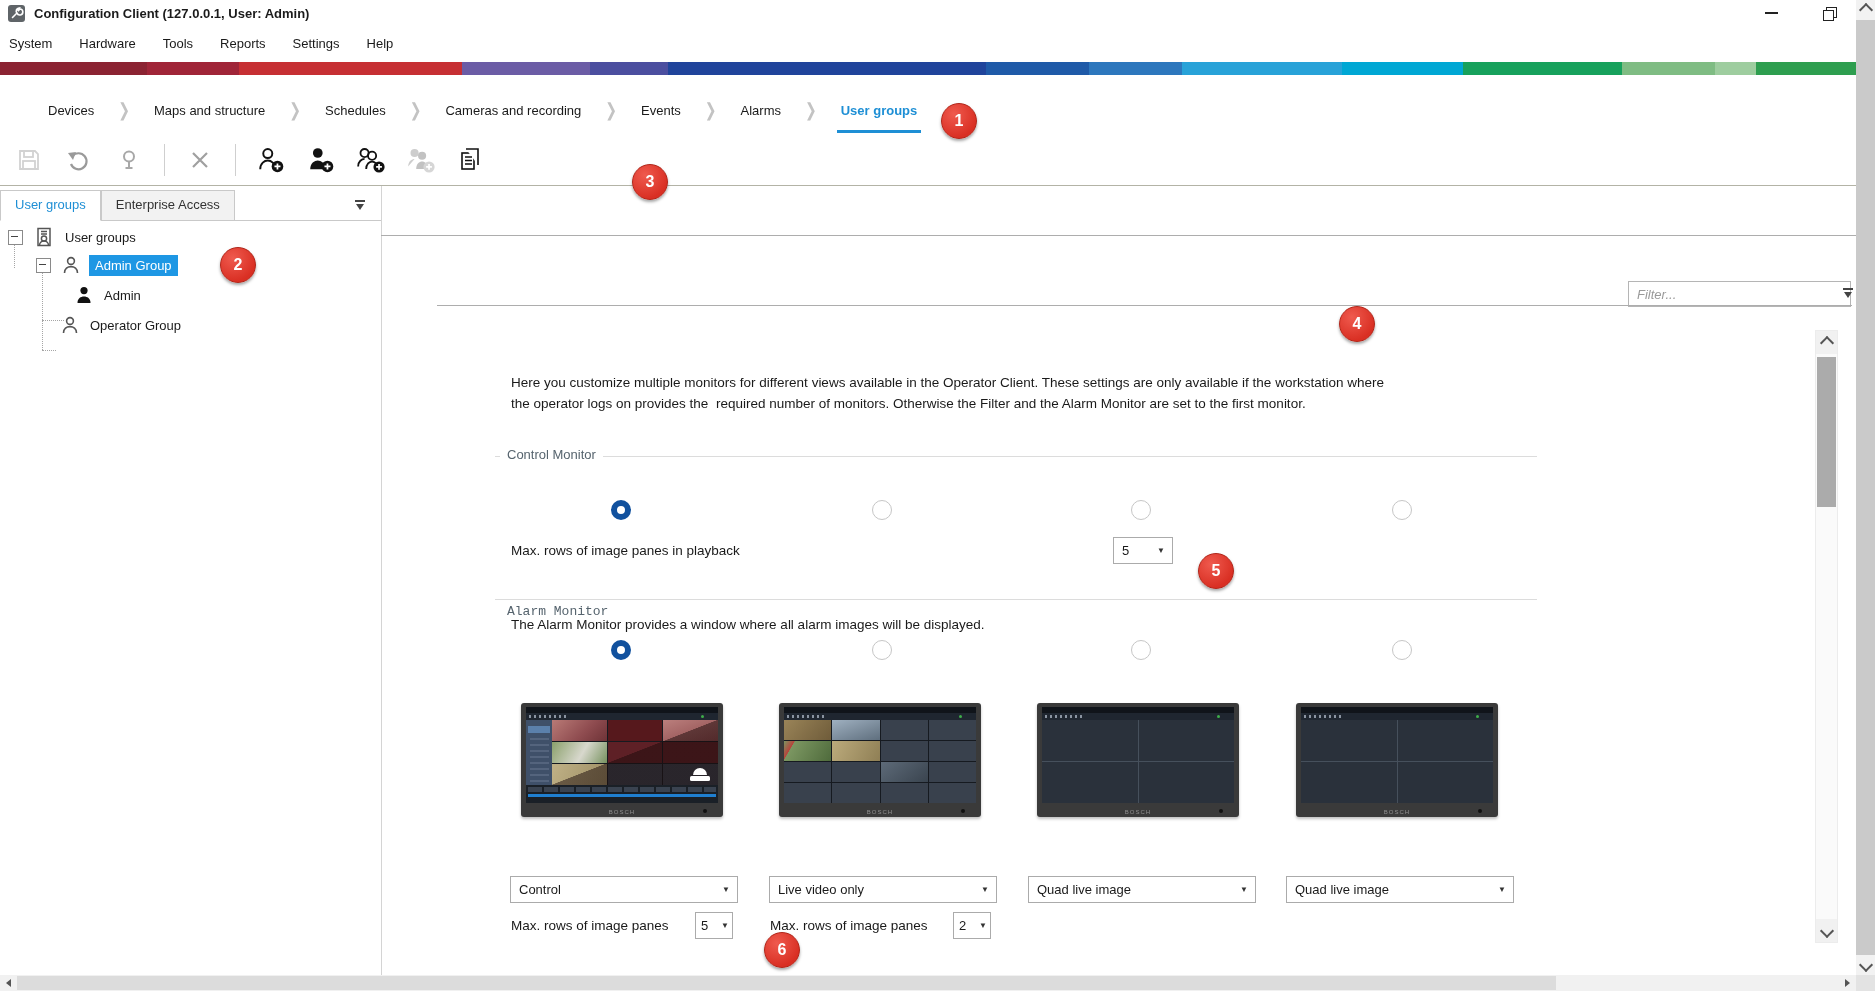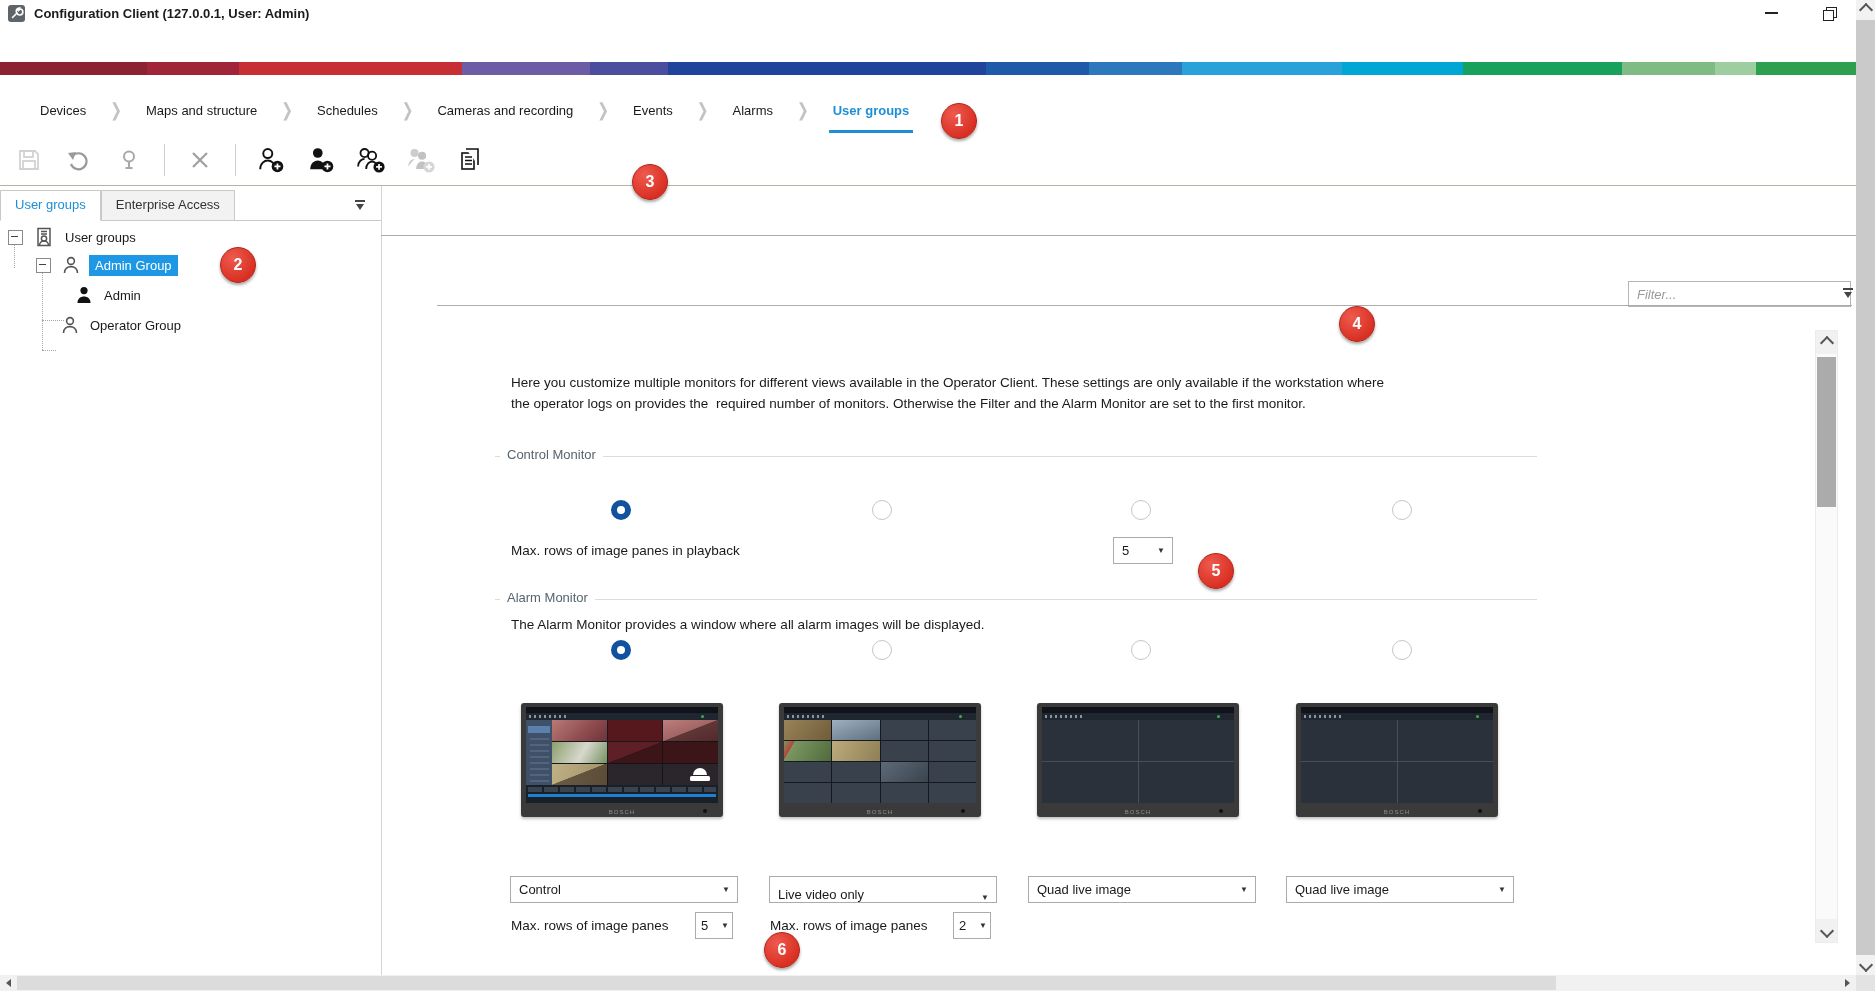--- a/index.html
+++ b/index.html
@@ -26,21 +26,21 @@
   
   .brandbar{position:absolute;left:0;top:62px;right:19px;height:13px;
     background:linear-gradient(to right,
       #8B2332 0%,#8B2332 7.9%,#A02538 7.9%,#A02538 12.9%,#C62F33 12.9%,#C62F33 24.9%,
       #6B5CA5 24.9%,#6B5CA5 31.8%,#4B4E9F 31.8%,#4B4E9F 36%,#20449B 36%,#20449B 53.1%,
       #1F5AA8 53.1%,#1F5AA8 58.7%,#2D77BD 58.7%,#2D77BD 63.7%,#28A2D8 63.7%,#28A2D8 72.3%,
       #00A7D4 72.3%,#00A7D4 78.8%,#17A15C 78.8%,#17A15C 87.4%,#7FBC83 87.4%,#7FBC83 92.4%,
       #9ECD9F 92.4%,#9ECD9F 94.6%,#2E9E4F 94.6%,#2E9E4F 100%);}
 
   
-  .breadcrumb{position:absolute;left:8px;top:85px;right:19px;height:50px;display:flex;align-items:center;padding-left:30px;}
+  .breadcrumb{position:absolute;left:16px;top:85px;right:19px;height:50px;display:flex;align-items:center;padding-left:30px;}
   .crumb{cursor:pointer;padding:0 2px;}
   .crumb-sep{color:#c3c3c3;font-size:14px;margin:0 22px;transform:scaleY(1.3);}
   .crumb.active{color:#1E8FD5;font-weight:bold;position:relative;cursor:default;}
   .crumb.active::after{content:'';position:absolute;left:-2px;right:-2px;bottom:-15px;height:3px;background:#1E8FD5;}
 
   
   .toolbar{position:absolute;left:0;top:135px;right:19px;height:50px;display:flex;align-items:center;padding-left:14px;}
   .tb-line{position:absolute;left:0;top:185px;right:19px;height:1px;background:#b3b3a6;}
   .tb-icon{width:30px;height:30px;margin-right:20px;display:flex;align-items:center;justify-content:center;}
   .tb-sep{width:1px;height:32px;background:#cfcfcf;margin-right:20px;}
@@ -159,20 +159,28 @@
         <div class="bar"></div>
       </div>
     <div class="win-btn btn-restore">
       <div class="restore-glyph">
           <div class="r1"></div>
           <div class="r2"></div>
         </div>
     </div>
   </div>
 
+  <div class="menubar">
+    <span class="menu-item">System</span>
+    <span class="menu-item">Hardware</span>
+    <span class="menu-item">Tools</span>
+    <span class="menu-item">Reports</span>
+    <span class="menu-item">Settings</span>
+    <span class="menu-item">Help</span>
+  </div>
 
   <div class="brandbar"></div>
 
   <div class="breadcrumb">
     <span class="crumb">Devices</span>
     <span class="crumb-sep">❯</span>
     <span class="crumb">Maps and structure</span>
     <span class="crumb-sep">❯</span>
     <span class="crumb">Schedules</span>
     <span class="crumb-sep">❯</span>
@@ -354,21 +362,21 @@
   <div class="radio" style="left:1131px;top:500px;"></div>
   <div class="radio" style="left:1392px;top:500px;"></div>
 
   <div class="mr-label" style="left:511px;top:543px;position:absolute;">Max. rows of image panes in playback</div>
   <div class="combo" style="left:1113px;top:537px;width:60px;">
     <span class="val">5</span>
     <span class="arrow">▼</span>
   </div>
 
   <div class="group-line" style="top:599px;"></div>
-  <div class="group-label" style="top:590px;">Alarm Monitor</div>
+  <div class="group-label" style="top:604px;font-family:Liberation Mono, monospace;">Alarm Monitor</div>
   <div class="section-text" style="top:617px;">The Alarm Monitor provides a window where all alarm images will be displayed.</div>
 
   <div class="radio selected" style="left:611px;top:640px;"></div>
   <div class="radio" style="left:872px;top:640px;"></div>
   <div class="radio" style="left:1131px;top:640px;"></div>
   <div class="radio" style="left:1392px;top:640px;"></div>
 
   <div class="monitor" style="left:521px;top:703px;">
     <div class="mon-frame">
       <div class="mon-screen">
@@ -478,21 +486,21 @@
       </div>
       <div class="mon-bezel-text">BOSCH</div>
       <div class="mon-led"></div>
     </div>
   </div>
 
   <div class="combo" style="left:510px;top:876px;width:228px;">
     <span class="val">Control</span>
     <span class="arrow">▼</span>
   </div>
-  <div class="combo" style="left:769px;top:876px;width:228px;align-items:flex-end;">
+  <div class="combo" style="left:769px;top:876px;width:228px;">
     <span class="val">Live video only</span>
     <span class="arrow">▼</span>
   </div>
   <div class="combo" style="left:1028px;top:876px;width:228px;">
     <span class="val">Quad live image</span>
     <span class="arrow">▼</span>
   </div>
   <div class="combo" style="left:1286px;top:876px;width:228px;">
     <span class="val">Quad live image</span>
     <span class="arrow">▼</span>

